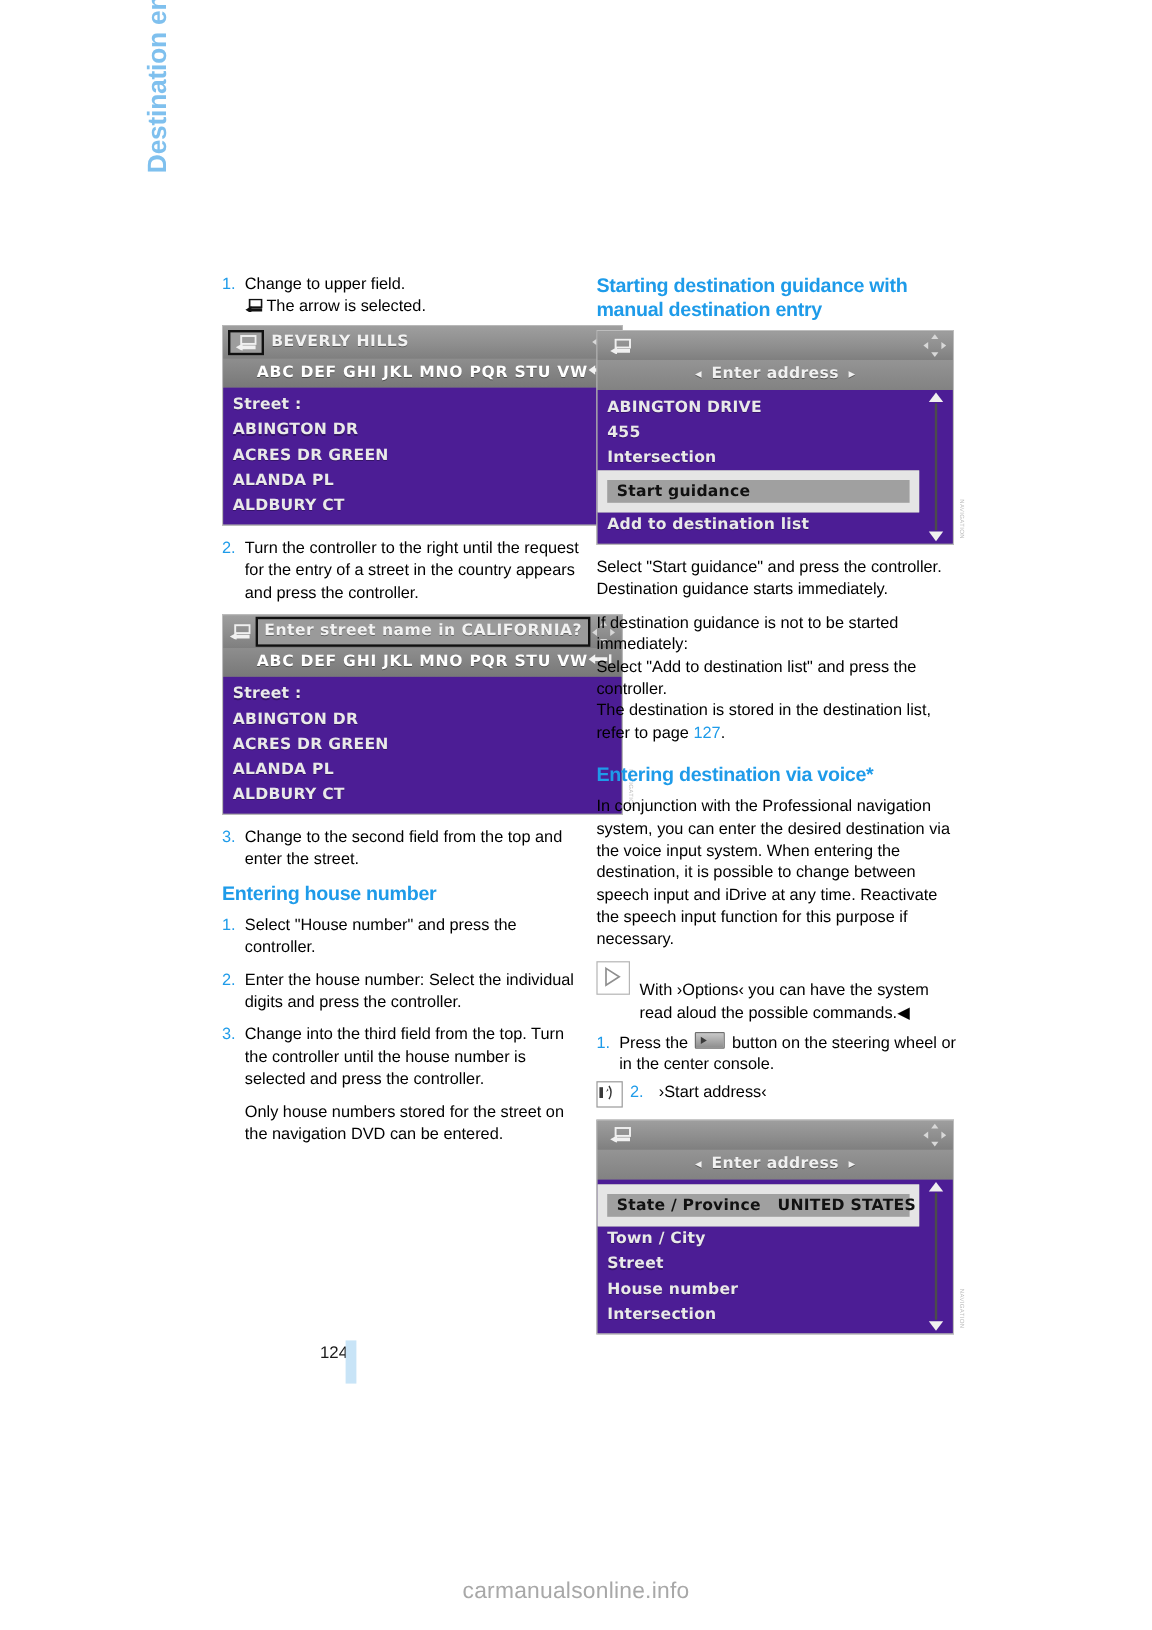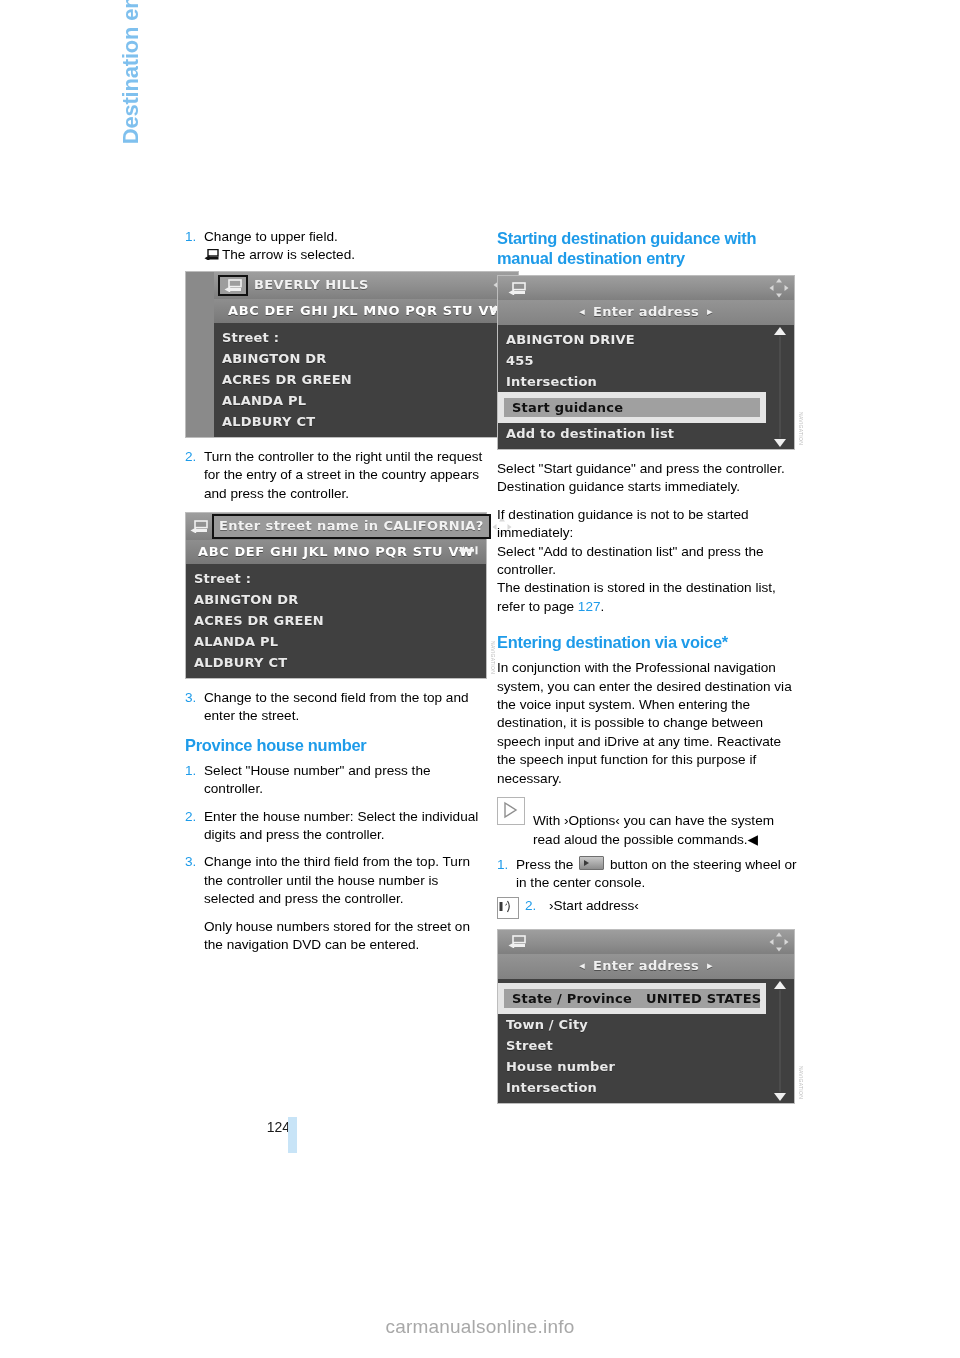--- a/index.html
+++ b/index.html
@@ -253,37 +253,37 @@
     color: #f0f0f0;
     font-size: 13px;
     font-weight: bold;
     letter-spacing: 0.3px;
     text-shadow: 0 1px 0 rgba(0,0,0,.4);
   }
   .sh-subbar .chev { margin: 0 8px; font-size: 11px; }
 
   
   .sh-list {
-    background: #404040;
+    background: #4c1d95;
     padding: 4px 0 5px 0;
     position: relative;
   }
   .sh-list .row {
     color: #e9e9e9;
     font-size: 13px;
     font-weight: bold;
     letter-spacing: 0.2px;
     padding: 1px 8px;
     line-height: 19px;
     text-shadow: 0 1px 0 rgba(0,0,0,.3);
     white-space: nowrap;
     box-sizing: border-box;
   }
   .sh-list .row.hl-box {
-    border: 6px solid #e5e5e5;
+    border: 8px solid #e5e5e5;
     background: #a0a0a0;
     color: #111;
     text-shadow: none;
     margin: 0 28px 0 0;
     line-height: 17px;
   }
   .sh-list .row .val { margin-left: 14px; }
 
   
   .sh-scroll {
@@ -356,21 +356,21 @@
           <span class="ico-back-inline">
             <svg width="15" height="11" viewBox="0 0 15 11">
               <rect x="4" y="0.5" width="10" height="6.5" fill="none" stroke="#111" stroke-width="1.4"></rect>
               <path d="M0.5 9.2 L5.5 6.2 L5.5 7.8 L14.5 7.8 L14.5 10.6 L5.5 10.6 L5.5 12.2 Z" fill="#111"></path>
             </svg>
           </span><span>The arrow is selected.</span>
         </div>
       </div>
     </div>
 
-    <div class="shot" style="width:334px;padding-left:28px;">
+    <div class="shot" style="width:334px;">
       <div class="sh-head">
         <div class="backbox selected">
           <svg width="18" height="13" viewBox="0 0 18 13">
             <rect x="5" y="1" width="12" height="6.6" fill="none" stroke="#f0f0f0" stroke-width="1.6"></rect>
             <path d="M0.5 10.4 L6.2 7.2 L6.2 8.9 L17 8.9 L17 12 L6.2 12 L6.2 13.6 Z" fill="#f0f0f0"></path>
           </svg>
         </div>
         <div class="sh-title">BEVERLY HILLS</div>
         <div class="cross">
           <svg width="22" height="22" viewBox="0 0 22 22">
@@ -398,21 +398,21 @@
         <div class="row">ALDBURY CT</div>
       </div>
       <div class="wm">NAVIGATION</div>
     </div>
 
     <div class="step gap">
       <div class="num">2.</div>
       <div class="body">Turn the controller to the right until the request for the entry of a street in the country appears and press the controller.</div>
     </div>
 
-    <div class="shot" style="width:302px;">
+    <div class="shot" style="width:334px;">
       <div class="sh-head">
         <div class="backbox">
           <svg width="18" height="13" viewBox="0 0 18 13">
             <rect x="5" y="1" width="12" height="6.6" fill="none" stroke="#f0f0f0" stroke-width="1.6"></rect>
             <path d="M0.5 10.4 L6.2 7.2 L6.2 8.9 L17 8.9 L17 12 L6.2 12 L6.2 13.6 Z" fill="#f0f0f0"></path>
           </svg>
         </div>
         <div class="sh-title boxed">Enter street name in CALIFORNIA?</div>
         <div class="cross">
           <svg width="22" height="22" viewBox="0 0 22 22">
@@ -440,21 +440,21 @@
         <div class="row">ALDBURY CT</div>
       </div>
       <div class="wm">NAVIGATION</div>
     </div>
 
     <div class="step gap">
       <div class="num">3.</div>
       <div class="body">Change to the second field from the top and enter the street.</div>
     </div>
 
-    <h2 class="sec">Province house number</h2>
+    <h2 class="sec">Entering house number</h2>
 
     <div class="step gap">
       <div class="num">1.</div>
       <div class="body">Select "House number" and press the controller.</div>
     </div>
 
     <div class="step gap">
       <div class="num">2.</div>
       <div class="body">Enter the house number: Select the individual digits and press the controller.</div>
     </div>

